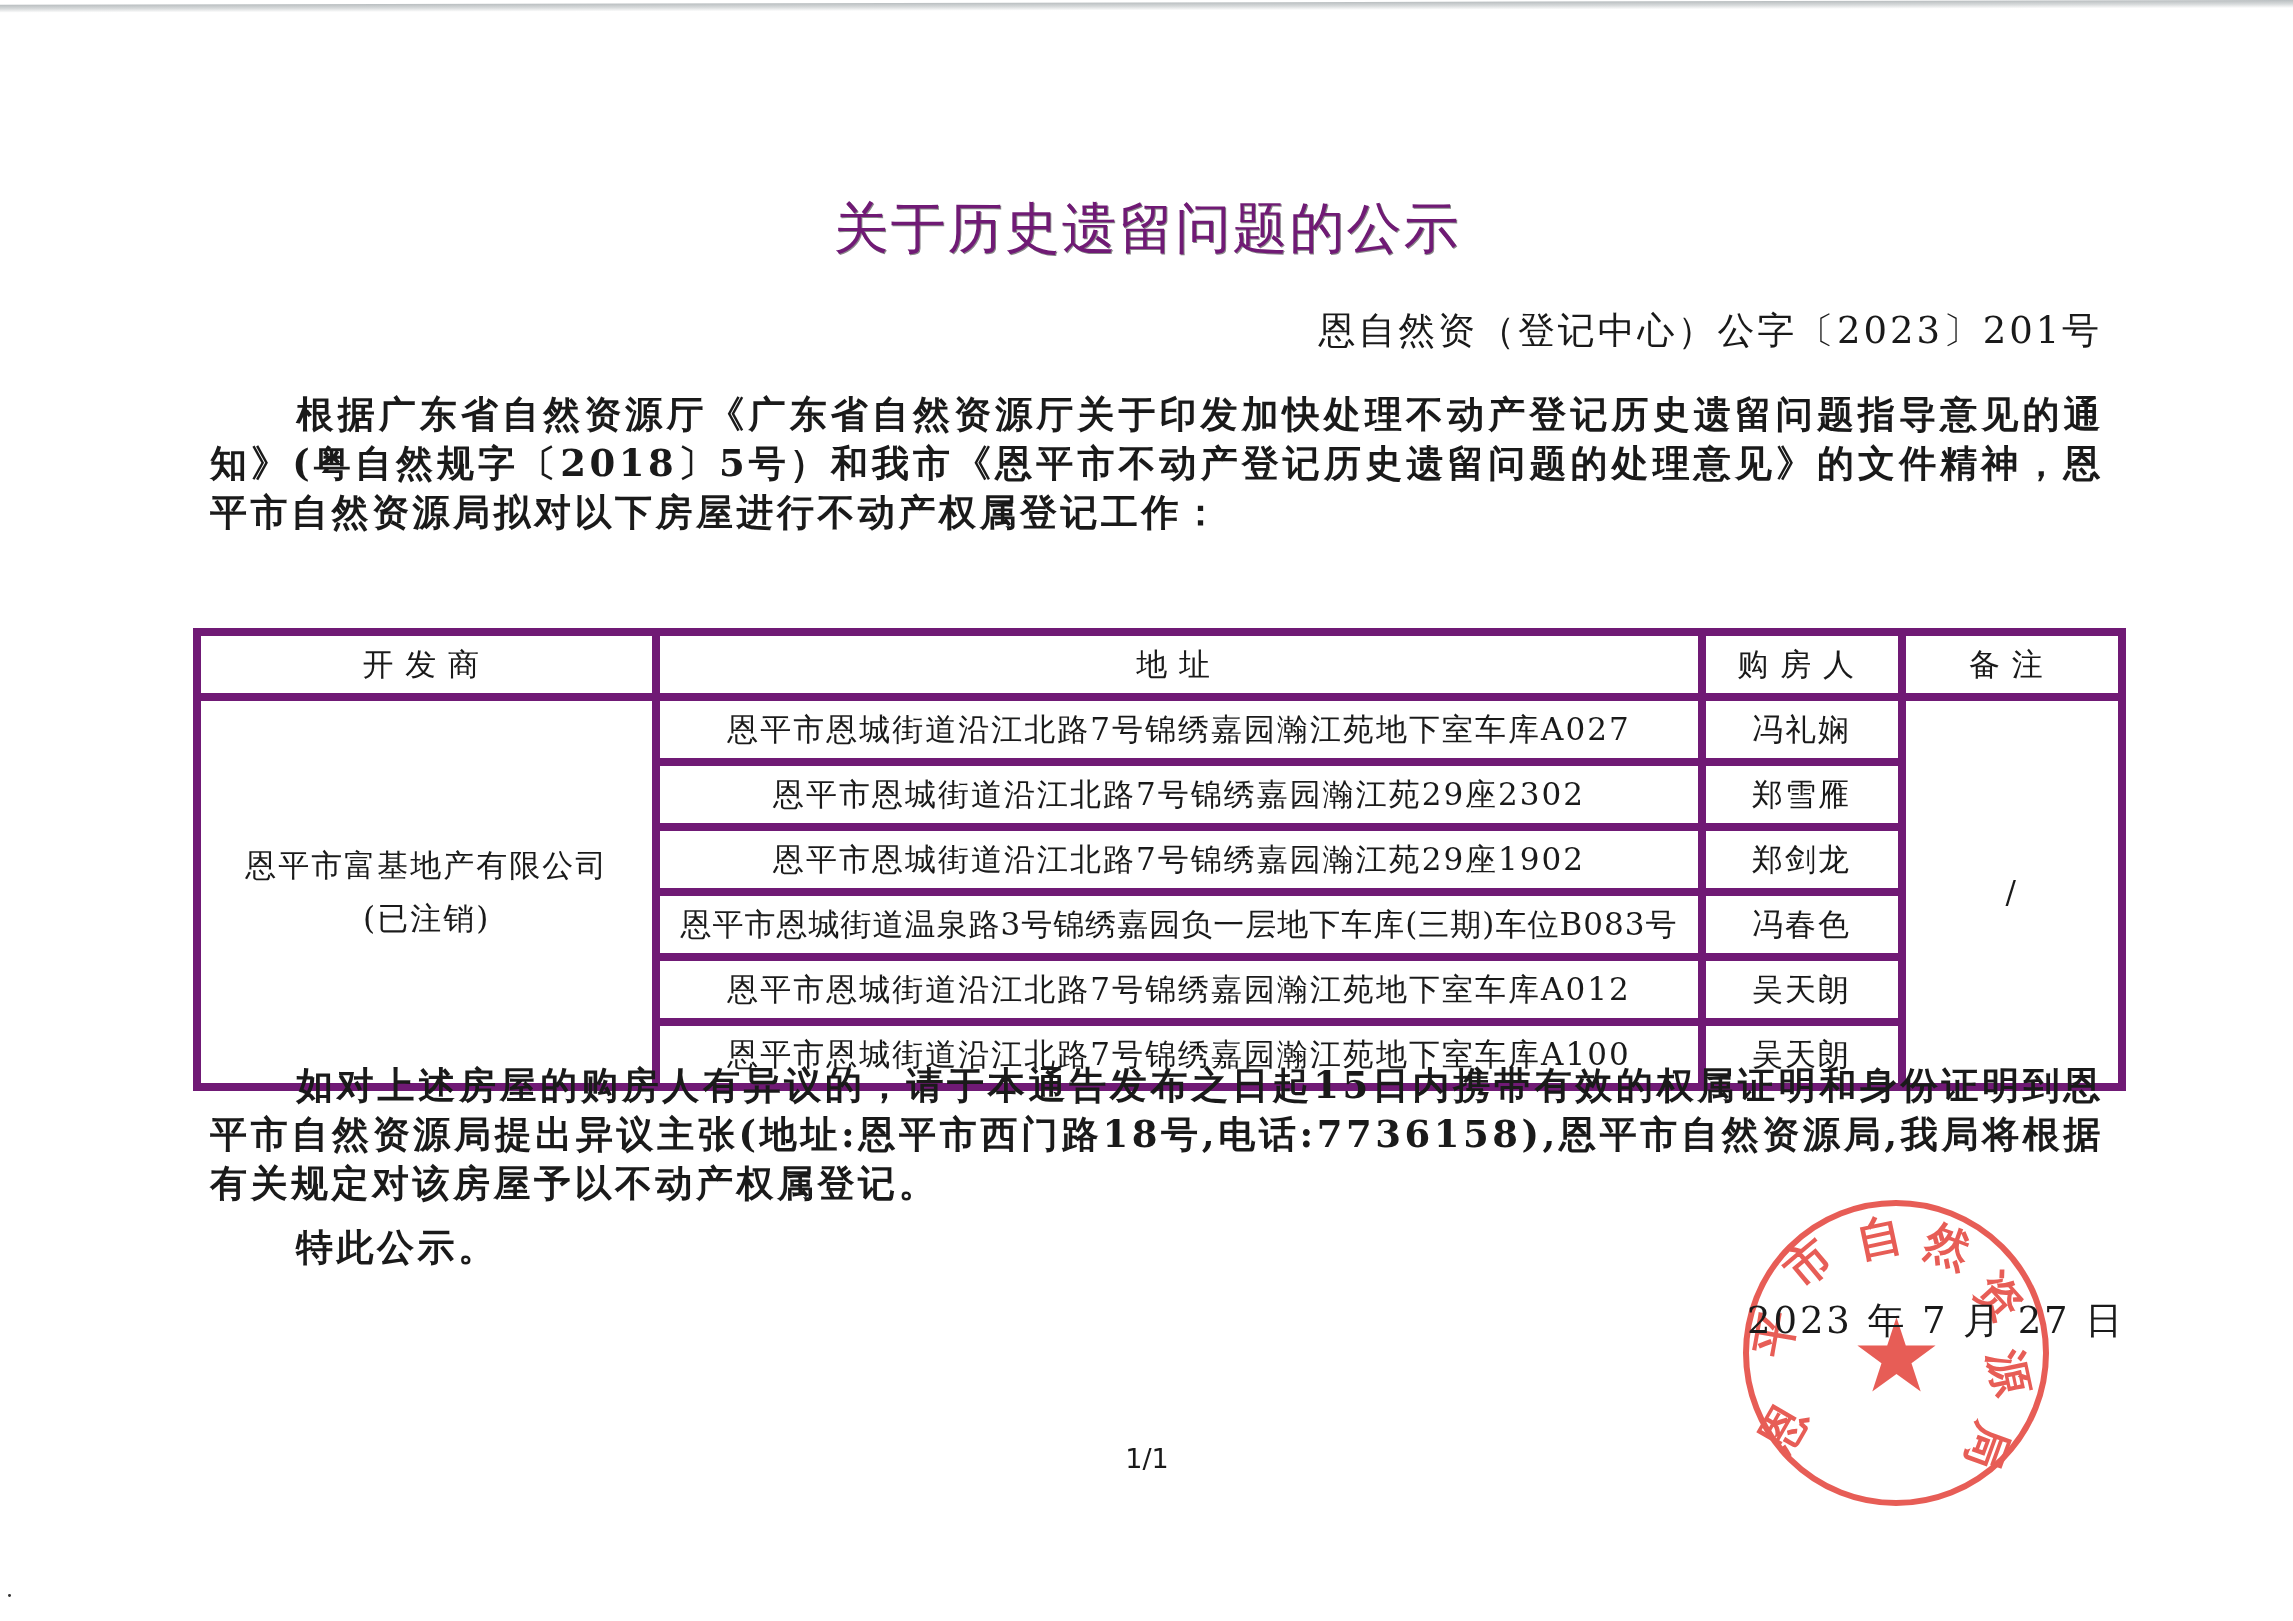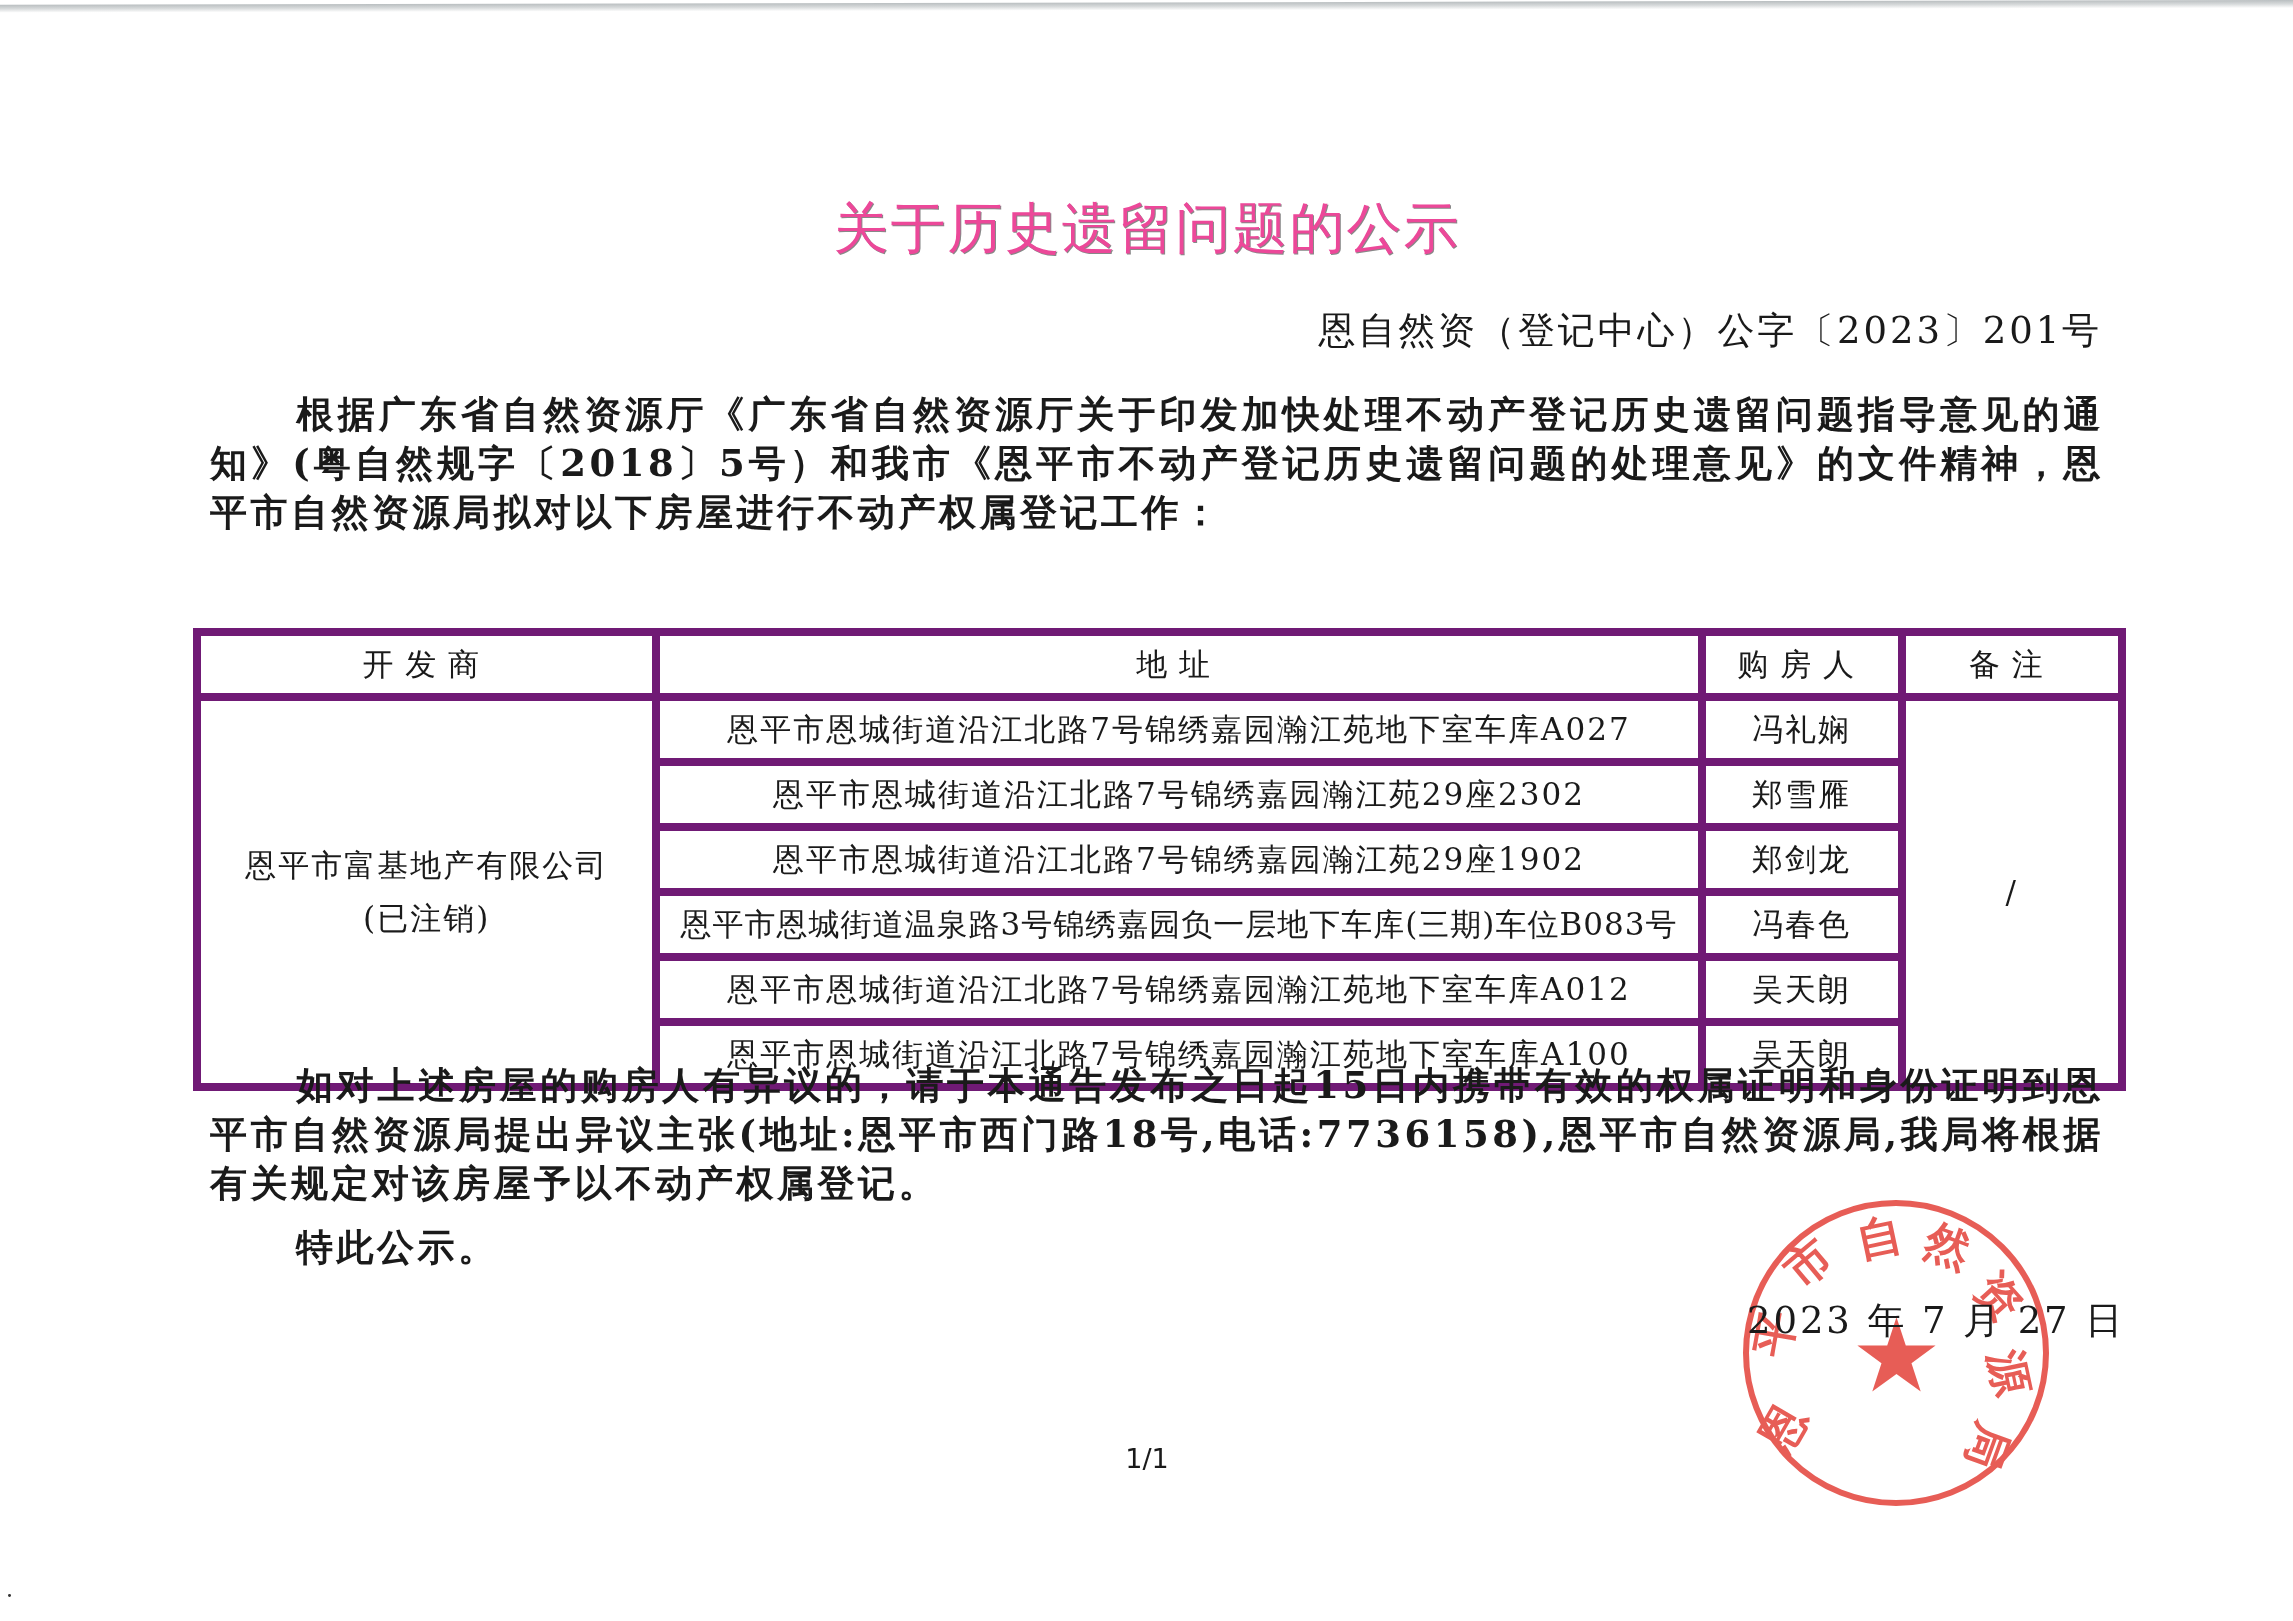--- a/index.html
+++ b/index.html
@@ -8,21 +8,21 @@
     background:#ffffff; color:#1a1a1a;
     font-family:"DejaVu Serif","Liberation Serif",serif;
   }
   .scan-edge {
     position:absolute; left:0; top:0; width:2294px; height:7.8px;
     background:linear-gradient(to bottom,#b9bec0 0%,#d7dadb 50%,#ffffff 100%);
     transform:skewY(-0.12deg); transform-origin:right top;
   }
   .title {
     position:absolute; left:0; width:2294px; top:192px; text-align:center;
-    font-size:55px; letter-spacing:2px; color:#ec4899;
+    font-size:55px; letter-spacing:2px; color:#701a75;
     text-shadow:1px 1px 0 #888;
   }
   .doc-number {
     position:absolute; right:192px; top:306px; font-size:37px; letter-spacing:2.9px;
   }
   .para {
     position:absolute; left:210px; width:1894px; font-size:37px;
     line-height:49px; letter-spacing:3.5px; text-align:justify;font-weight:bold;
   }
   .para .indent { display:inline-block; width:86px; }

